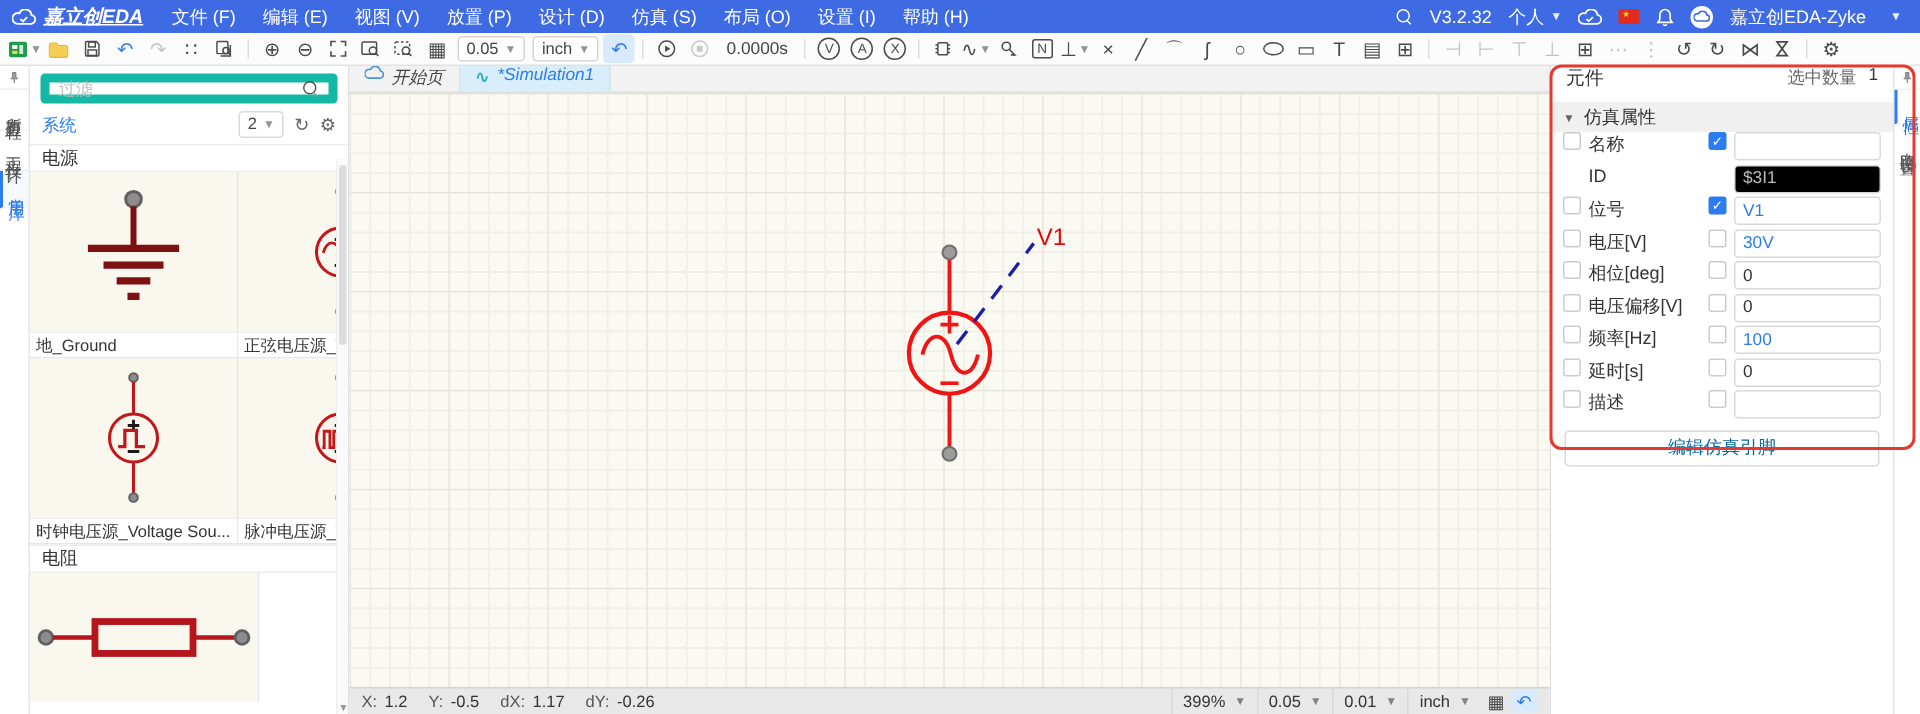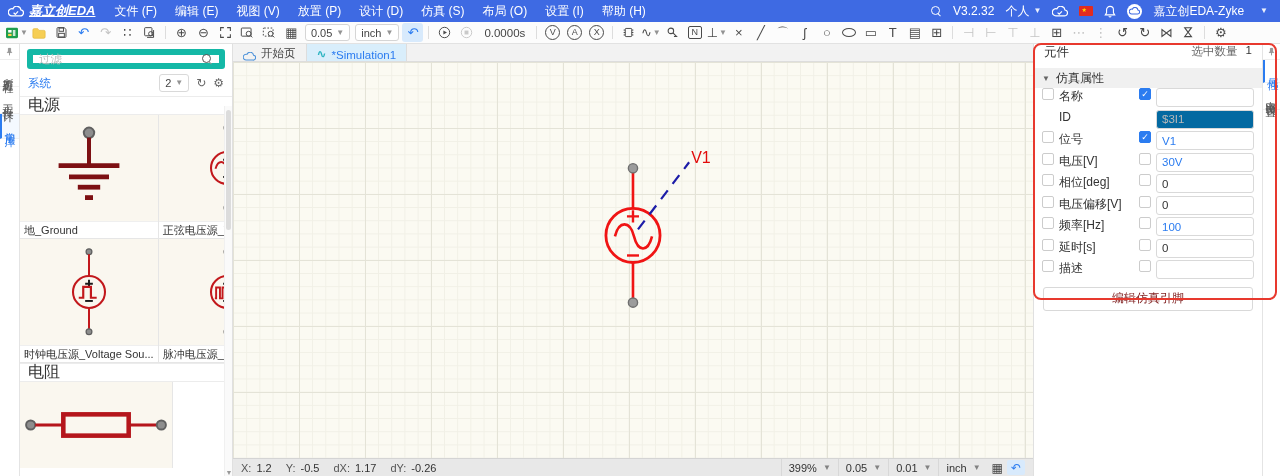--- a/index.html
+++ b/index.html
@@ -50,35 +50,35 @@
   .library { width:213px; border-right:1px solid #e0e0e0; background:#fff; display:flex; flex-direction:column; flex:none; position:relative; }
   .libtabs { height:18px; display:flex; border-bottom:1px solid #e3e3e3; flex:none; }
   .libtab { flex:1; display:flex; align-items:center; justify-content:center; font-size:11.5px; color:#444; border-right:1px solid #eee; cursor:default; }
   .libtab.active { color:#2b7cf0; box-shadow:inset 0 -2px 0 #2b7cf0; }
   .filterwrap { margin:5px 7px 3px 7px; height:20px; border:6px solid #14b8a6; border-radius:3px; display:flex; align-items:center; justify-content:space-between; padding:0 6px; flex:none; }
   .filterwrap span.ph { color:#bdbdbd; font-size:11.5px; }
   .sysrow { display:flex; align-items:center; padding:2px 8px 4px 8px; gap:7px; flex:none; }
   .syslabel { color:#2b7cf0; font-size:11.5px; }
   .cntdd { margin-left:auto; display:flex; align-items:center; gap:4px; border:1px solid #d9d9d9; border-radius:3px; height:18px; padding:0 5px; font-size:11px; color:#444; }
   .miniicn { font-size:12px; color:#666; }
-  .libsection { height:19px; display:flex; align-items:center; padding:0 8px; font-size:16px; color:#333; border-top:1px solid #ececec; border-bottom:1px solid #ececec; background:#fff; flex:none; }
+  .libsection { height:19px; display:flex; align-items:center; padding:0 8px; font-size:12px; color:#333; border-top:1px solid #ececec; border-bottom:1px solid #ececec; background:#fff; flex:none; }
   .cellgrid { display:grid; grid-template-columns:1fr 1fr; }
   .cell { height:124px; border-right:1px solid #e6e6e6; border-bottom:1px solid #e6e6e6; background:#faf7ef; display:flex; flex-direction:column; cursor:default; }
   .cell.short { height:86px; border-bottom:none; }
   .cell.empty { background:#fff; }
   .cell .sym { flex:1; display:flex; align-items:center; justify-content:center; overflow:hidden; }
   .cell .lbl { height:17px; background:#fff; font-size:11px; color:#333; padding:0 4px; display:flex; align-items:center; border-top:1px solid #efefef; white-space:nowrap; overflow:hidden; }
   .libscroll { position:absolute; right:0; top:62px; bottom:0; width:8px; background:#fafafa; border-left:1px solid #f0f0f0; }
   .libscroll .thumb { position:absolute; top:4px; left:1px; width:5px; height:120px; background:#dcdcdc; border-radius:3px; }
   .libscroll .arr { position:absolute; bottom:0; left:0; width:8px; font-size:7px; color:#999; text-align:center; }
 
   
   .canvasarea { flex:1; display:flex; flex-direction:column; min-width:0; }
   .doctabs { height:18px; background:#f2f2f2; border-bottom:1px solid #ddd; display:flex; flex:none; }
-  .doctab { display:flex; align-items:flex-end; gap:5px; padding:0 10px; font-size:11.5px; color:#444; border-right:1px solid #ddd; cursor:default; }
+  .doctab { display:flex; align-items:flex-start; gap:5px; padding:0 10px; font-size:11.5px; color:#444; border-right:1px solid #ddd; cursor:default;font-style:italic; }
   .doctab.active { background:#d9eefb; color:#2b7cf0; }
   .wavei { color:#2bb3c0; font-size:12px; font-weight:bold; }
   .canvas { flex:1; position:relative; background-color:#fbfaf2;
     background-image:
       linear-gradient(#e4e3d7 1px, transparent 1px),
       linear-gradient(90deg,#e4e3d7 1px, transparent 1px),
       linear-gradient(#f1f0e6 1px, transparent 1px),
       linear-gradient(90deg,#f1f0e6 1px, transparent 1px);
     background-size:66px 66px,66px 66px,13.2px 13.2px,13.2px 13.2px; }
   .canvas svg.schem { position:absolute; inset:0; }
@@ -100,22 +100,22 @@
   .rpcountval { margin-left:8px; color:#333; font-size:11.5px; }
   .rpsection { height:20px; background:#f0f0f0; display:flex; align-items:center; gap:6px; padding:0 8px; font-size:12px; color:#333; flex:none; }
   .rptri { font-size:8px; color:#666; }
   .prow { display:flex; align-items:flex-start; height:21.5px; padding:0 8px 0 8px; gap:5px; }
   .cb { width:12px; height:12px; border:1px solid #ccc; border-radius:2px; background:#fff; flex:none; display:flex; align-items:center; justify-content:center; font-size:9px; color:#fff; }
   .cb.on { background:#2b7cf0; border-color:#2b7cf0; }
   .cb.hidden { visibility:hidden; }
   .plabel { flex:1; font-size:12px; color:#333; white-space:nowrap; overflow:hidden; }
   .ipt { width:98px; height:19px; border:1px solid #d9d9d9; border-radius:3px; font-size:11.5px; padding:0 5px; color:#333; outline:none; flex:none; font-family:"Liberation Sans",sans-serif; background:#fff; }
   .ipt.blue { color:#2b7cf0; }
-  .ipt.ro { background:#0369a1; color:#b9b9b9; }
-  .rpbtn { margin:5px 9px; height:24px; border:1px solid #d9d9d9; border-radius:3px; background:#fff; color:#7f1d1d; font-size:12px; display:flex; align-items:center; justify-content:center; cursor:default; flex:none; }
+  .ipt.ro { background:#000000; color:#b9b9b9; }
+  .rpbtn { margin:5px 9px; height:24px; border:1px solid #d9d9d9; border-radius:3px; background:#fff; color:#0369a1; font-size:12px; display:flex; align-items:center; justify-content:center; cursor:default; flex:none; }
 
   
   .rstrip { width:18px; background:#fff; border-left:1px solid #e4e4e4; display:flex; flex-direction:column; align-items:center; flex:none; }
   .rstrip .vtab.active { border-left:2px solid #2b7cf0; background:#fff; }
 
   
   .annotation { position:absolute; left:1033px; top:43px; width:244px; height:257px; border:2px solid #e8392e; border-radius:8px; pointer-events:none; z-index:60; }
 </style>
 </head>
 <body>

